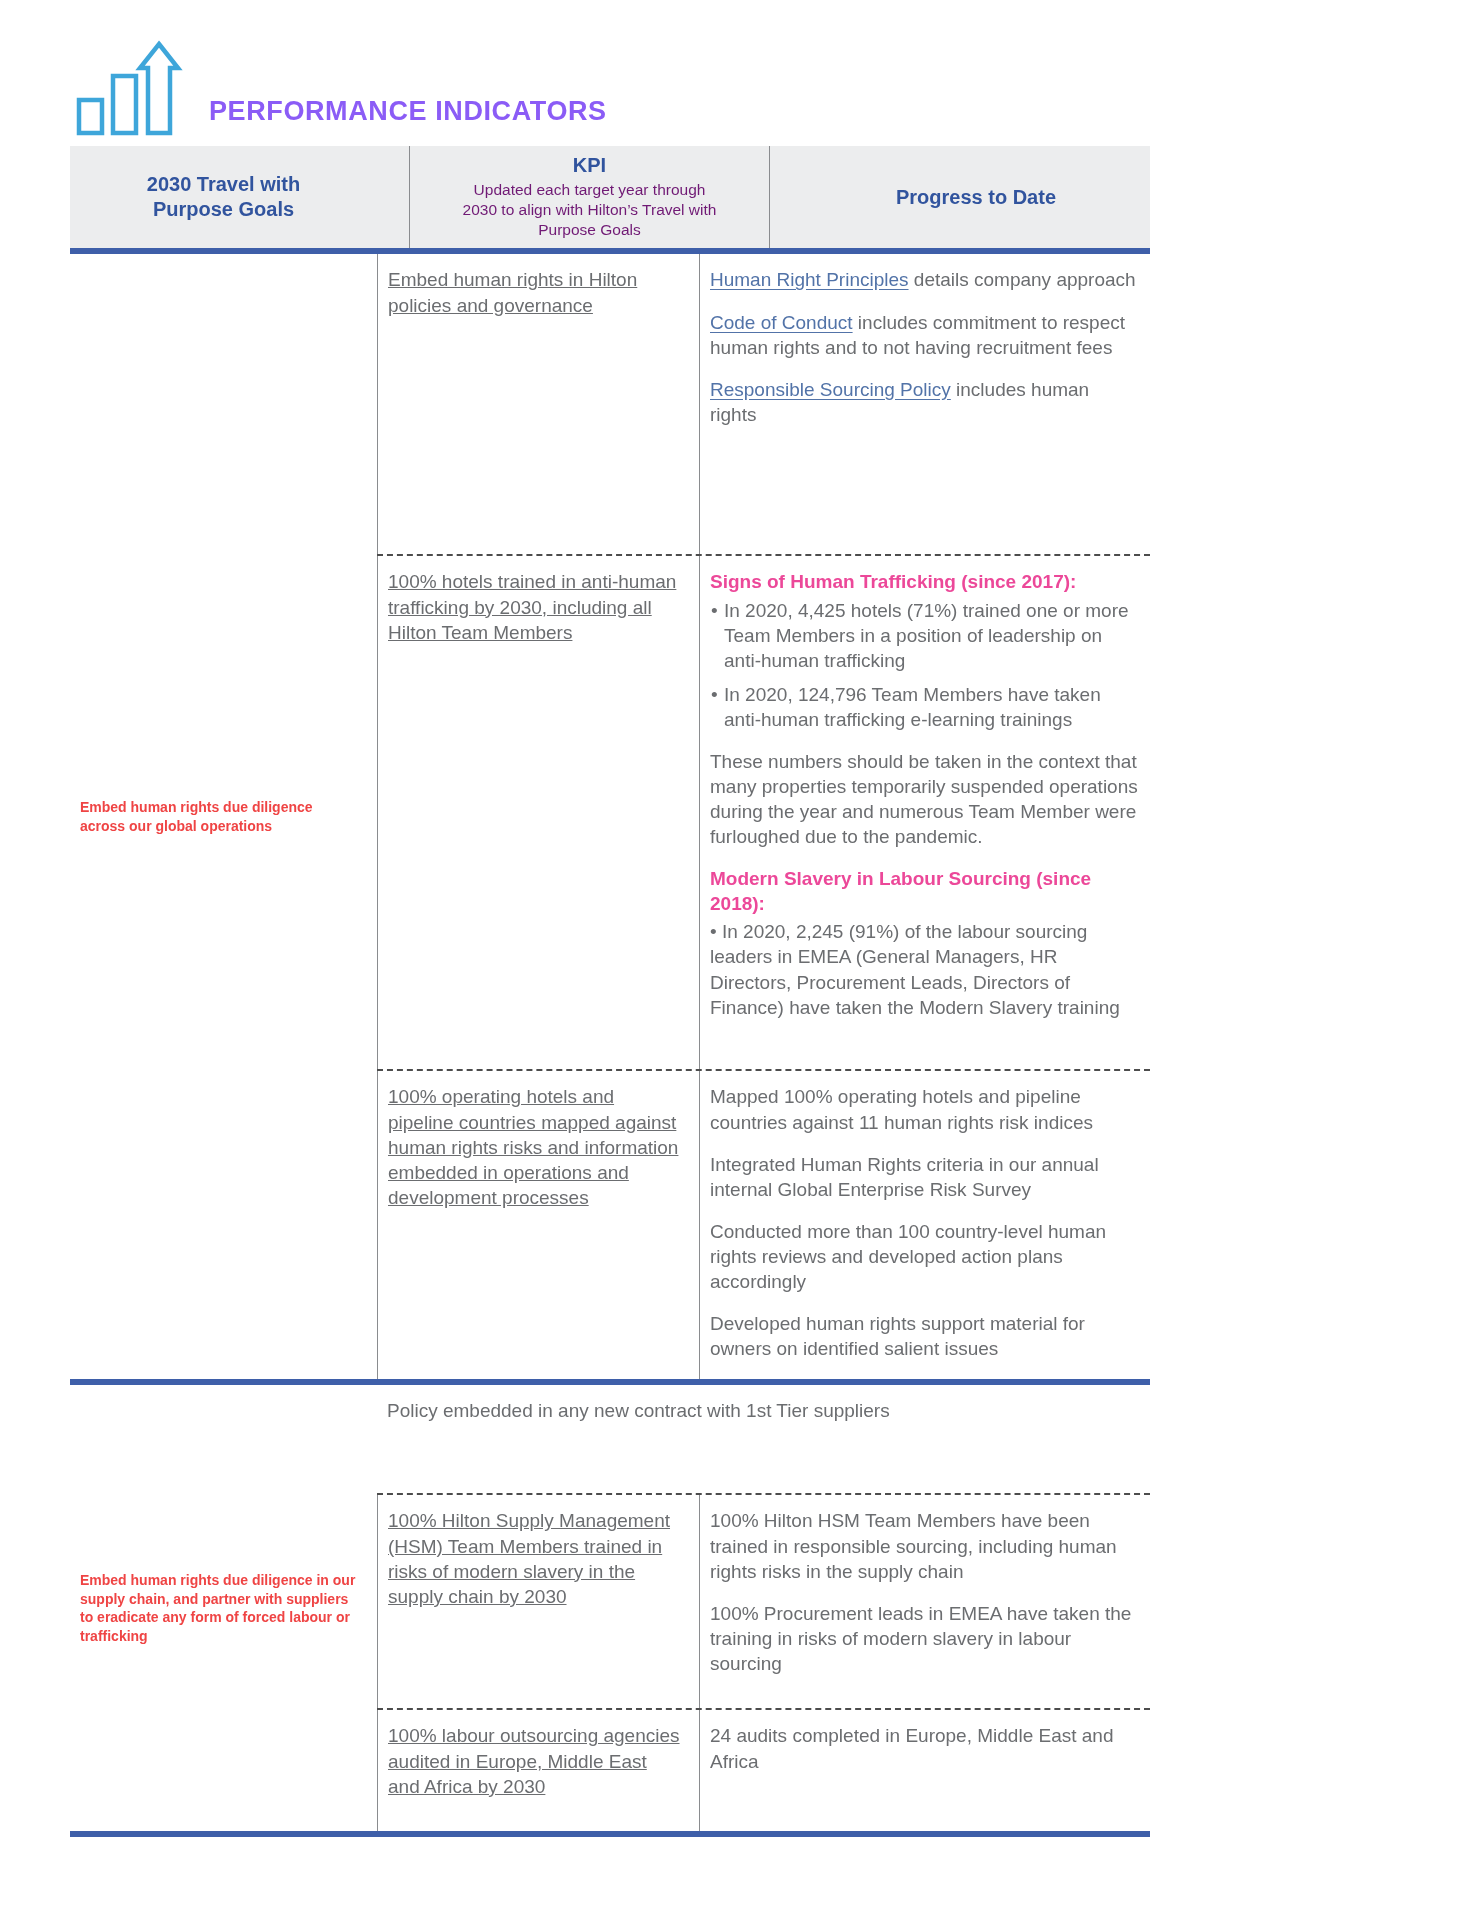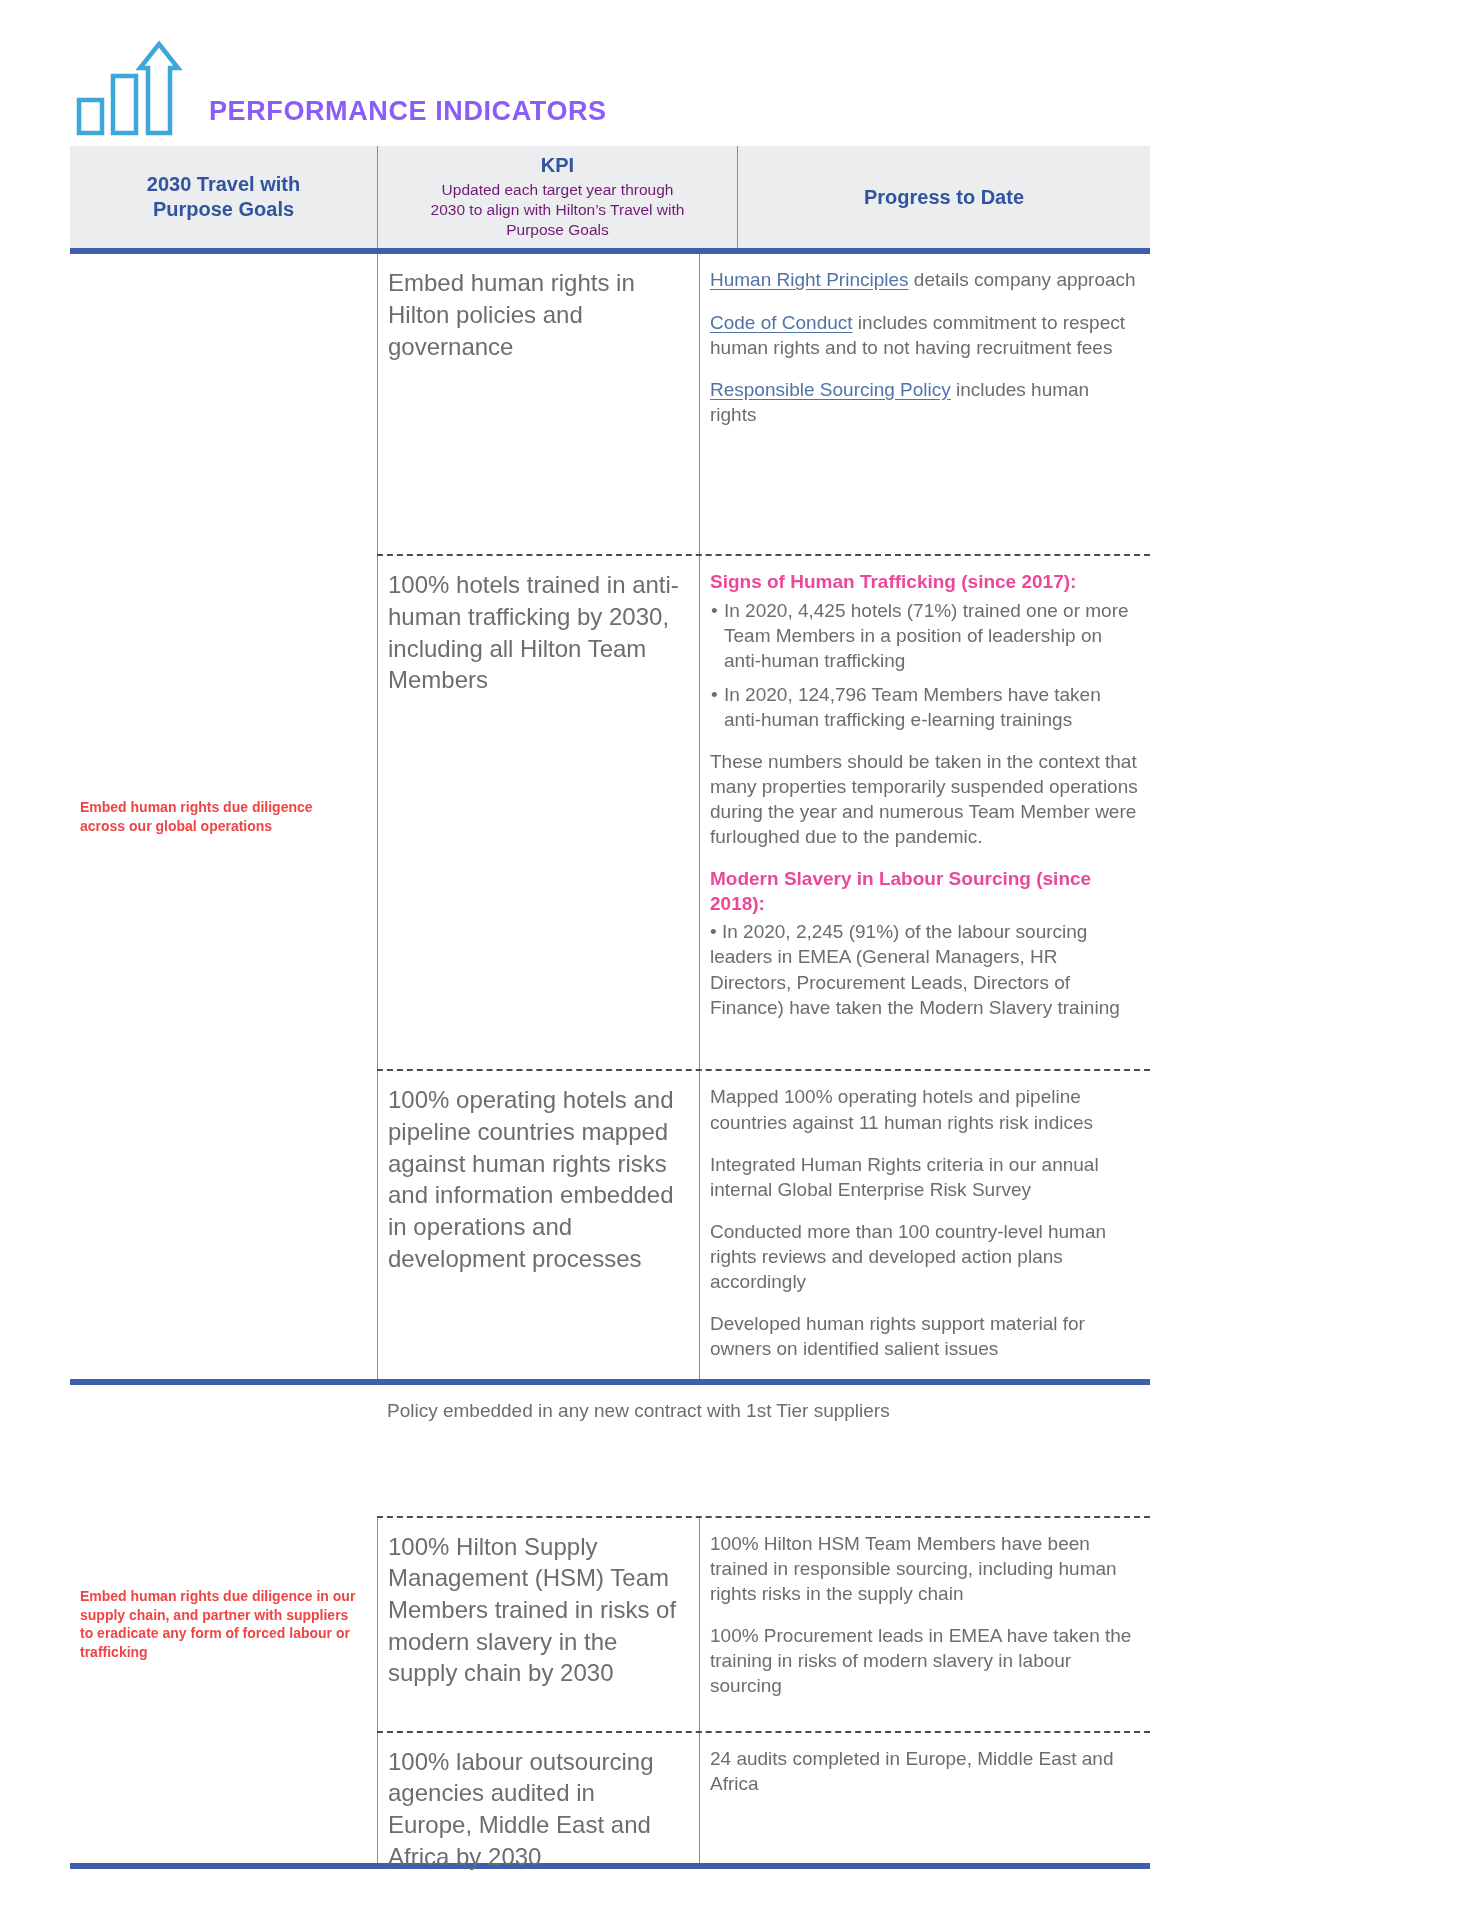--- a/index.html
+++ b/index.html
@@ -19,21 +19,21 @@
     letter-spacing:0.6px; margin:0 0 10px 22px; white-space:nowrap;
   }
 
   
   .tbl {
     margin:9px 0 0 70px; width:1080px;
     border-bottom:6px solid #3E5FA9;
   }
   .thead {
     display:flex; background:#ECEDEE;
-    border-bottom:6px solid #3E5FA9; min-height:92px;
+    border-bottom:6px solid #3E5FA9; min-height:92px;gap:32px;
   }
   .th {
     display:flex; flex-direction:column; justify-content:center; align-items:center;
     text-align:center; color:#31549E; padding:8px 12px;
   }
   .th-goals { width:307px; font-weight:bold; font-size:20px; line-height:1.25; }
   .th-goals .inner { max-width:190px; }
   .th-kpi { width:361px; border-left:1px solid #8A8C8F; border-right:1px solid #8A8C8F; }
   .kpi-label { font-weight:bold; font-size:20px; margin-bottom:3px; }
   .kpi-note { font-size:15.5px; color:#701a75; line-height:1.3; max-width:258px; }
@@ -46,21 +46,21 @@
     padding:12px 16px 12px 10px;
     color:#ef4444; font-weight:bold; font-size:14px; line-height:1.33;
   }
   .rows { flex:1; display:flex; flex-direction:column; }
   .subrow { display:flex; flex:1; }
   .subrow + .subrow { border-top:2px dashed #4C4C4C; }
   .kpi-cell {
     width:323px; flex:0 0 323px;
     border-left:1px solid #8A8C8F; border-right:1px solid #8A8C8F;
     padding:13px 16px 13px 10px;
-    color:#6B6D70; font-size:24px; line-height:1.32;
+    color:#6B6D70; font-size:19px; line-height:1.32;text-decoration:underline;
   }
   .prog-cell {
     flex:1; padding:13px 12px 13px 10px;
     color:#6B6D70; font-size:19px; line-height:1.32;
   }
   .prog-cell > * + * { margin-top:17px; }
 
   a.doc-link { color:#5273A8; text-decoration:underline; text-underline-offset:3px; cursor:pointer; }
   .sub-head { color:#ec4899; font-weight:bold; }
   ul.bullets { list-style:none; margin-top:3px !important; }

